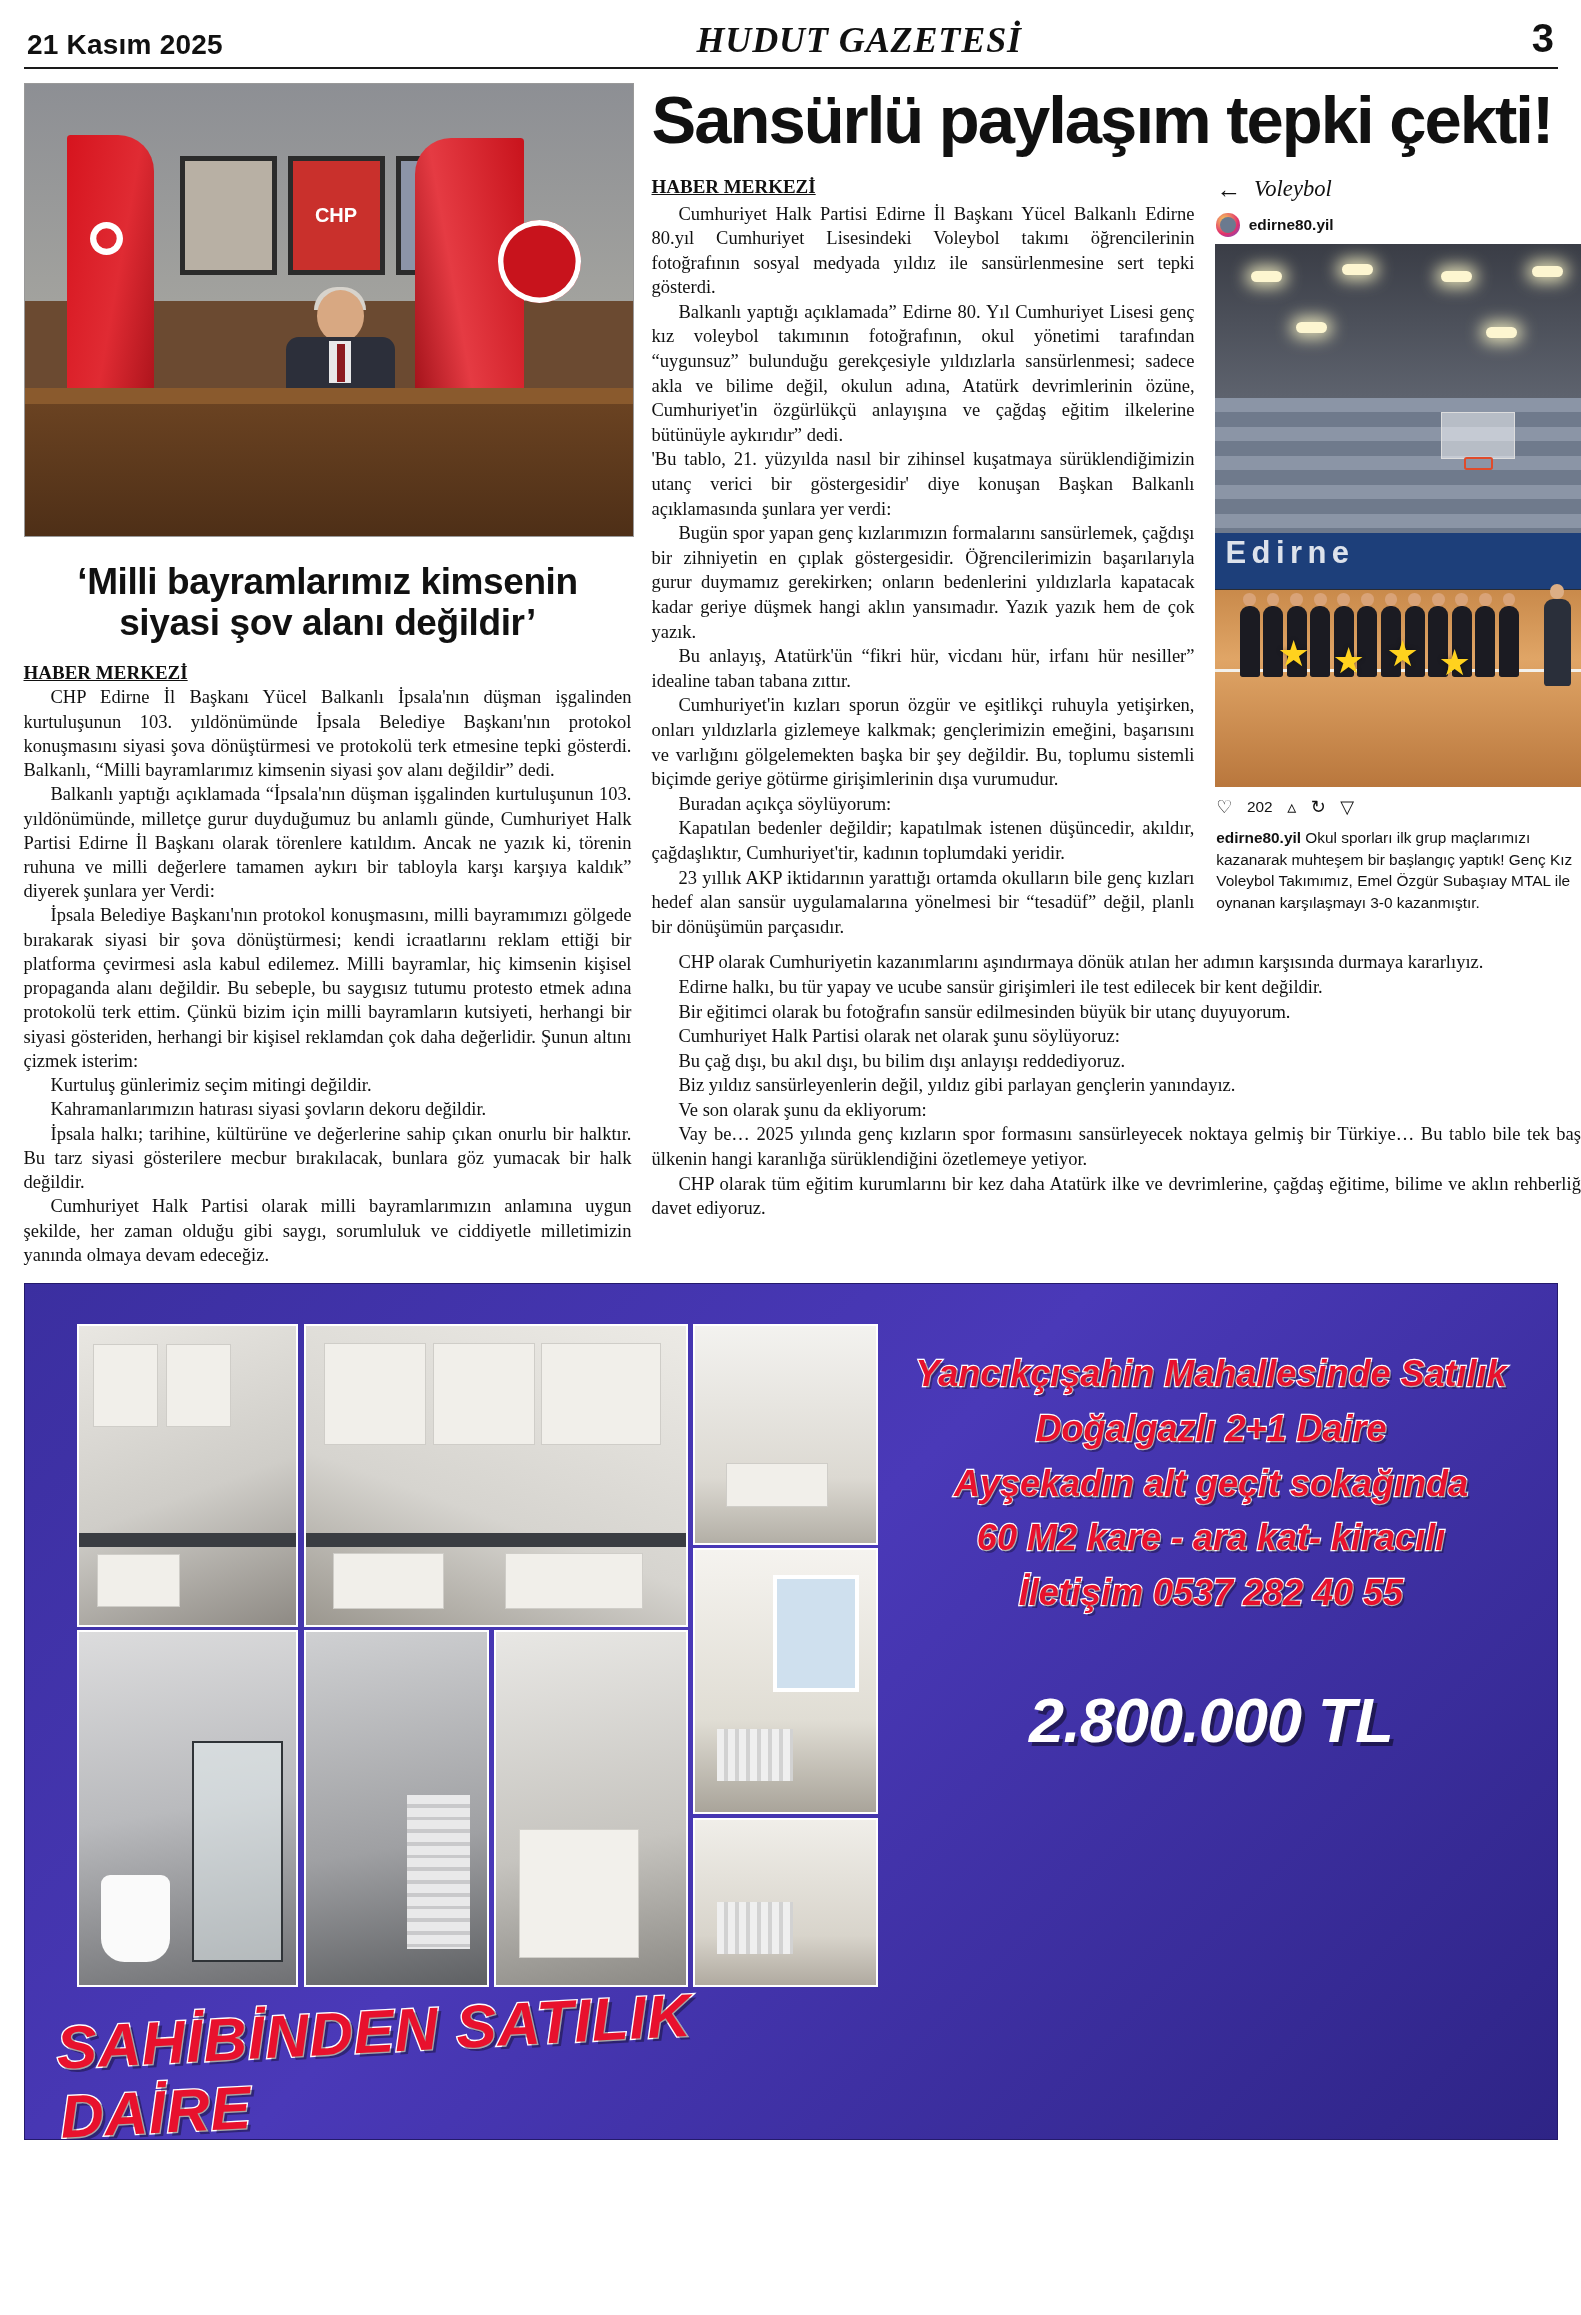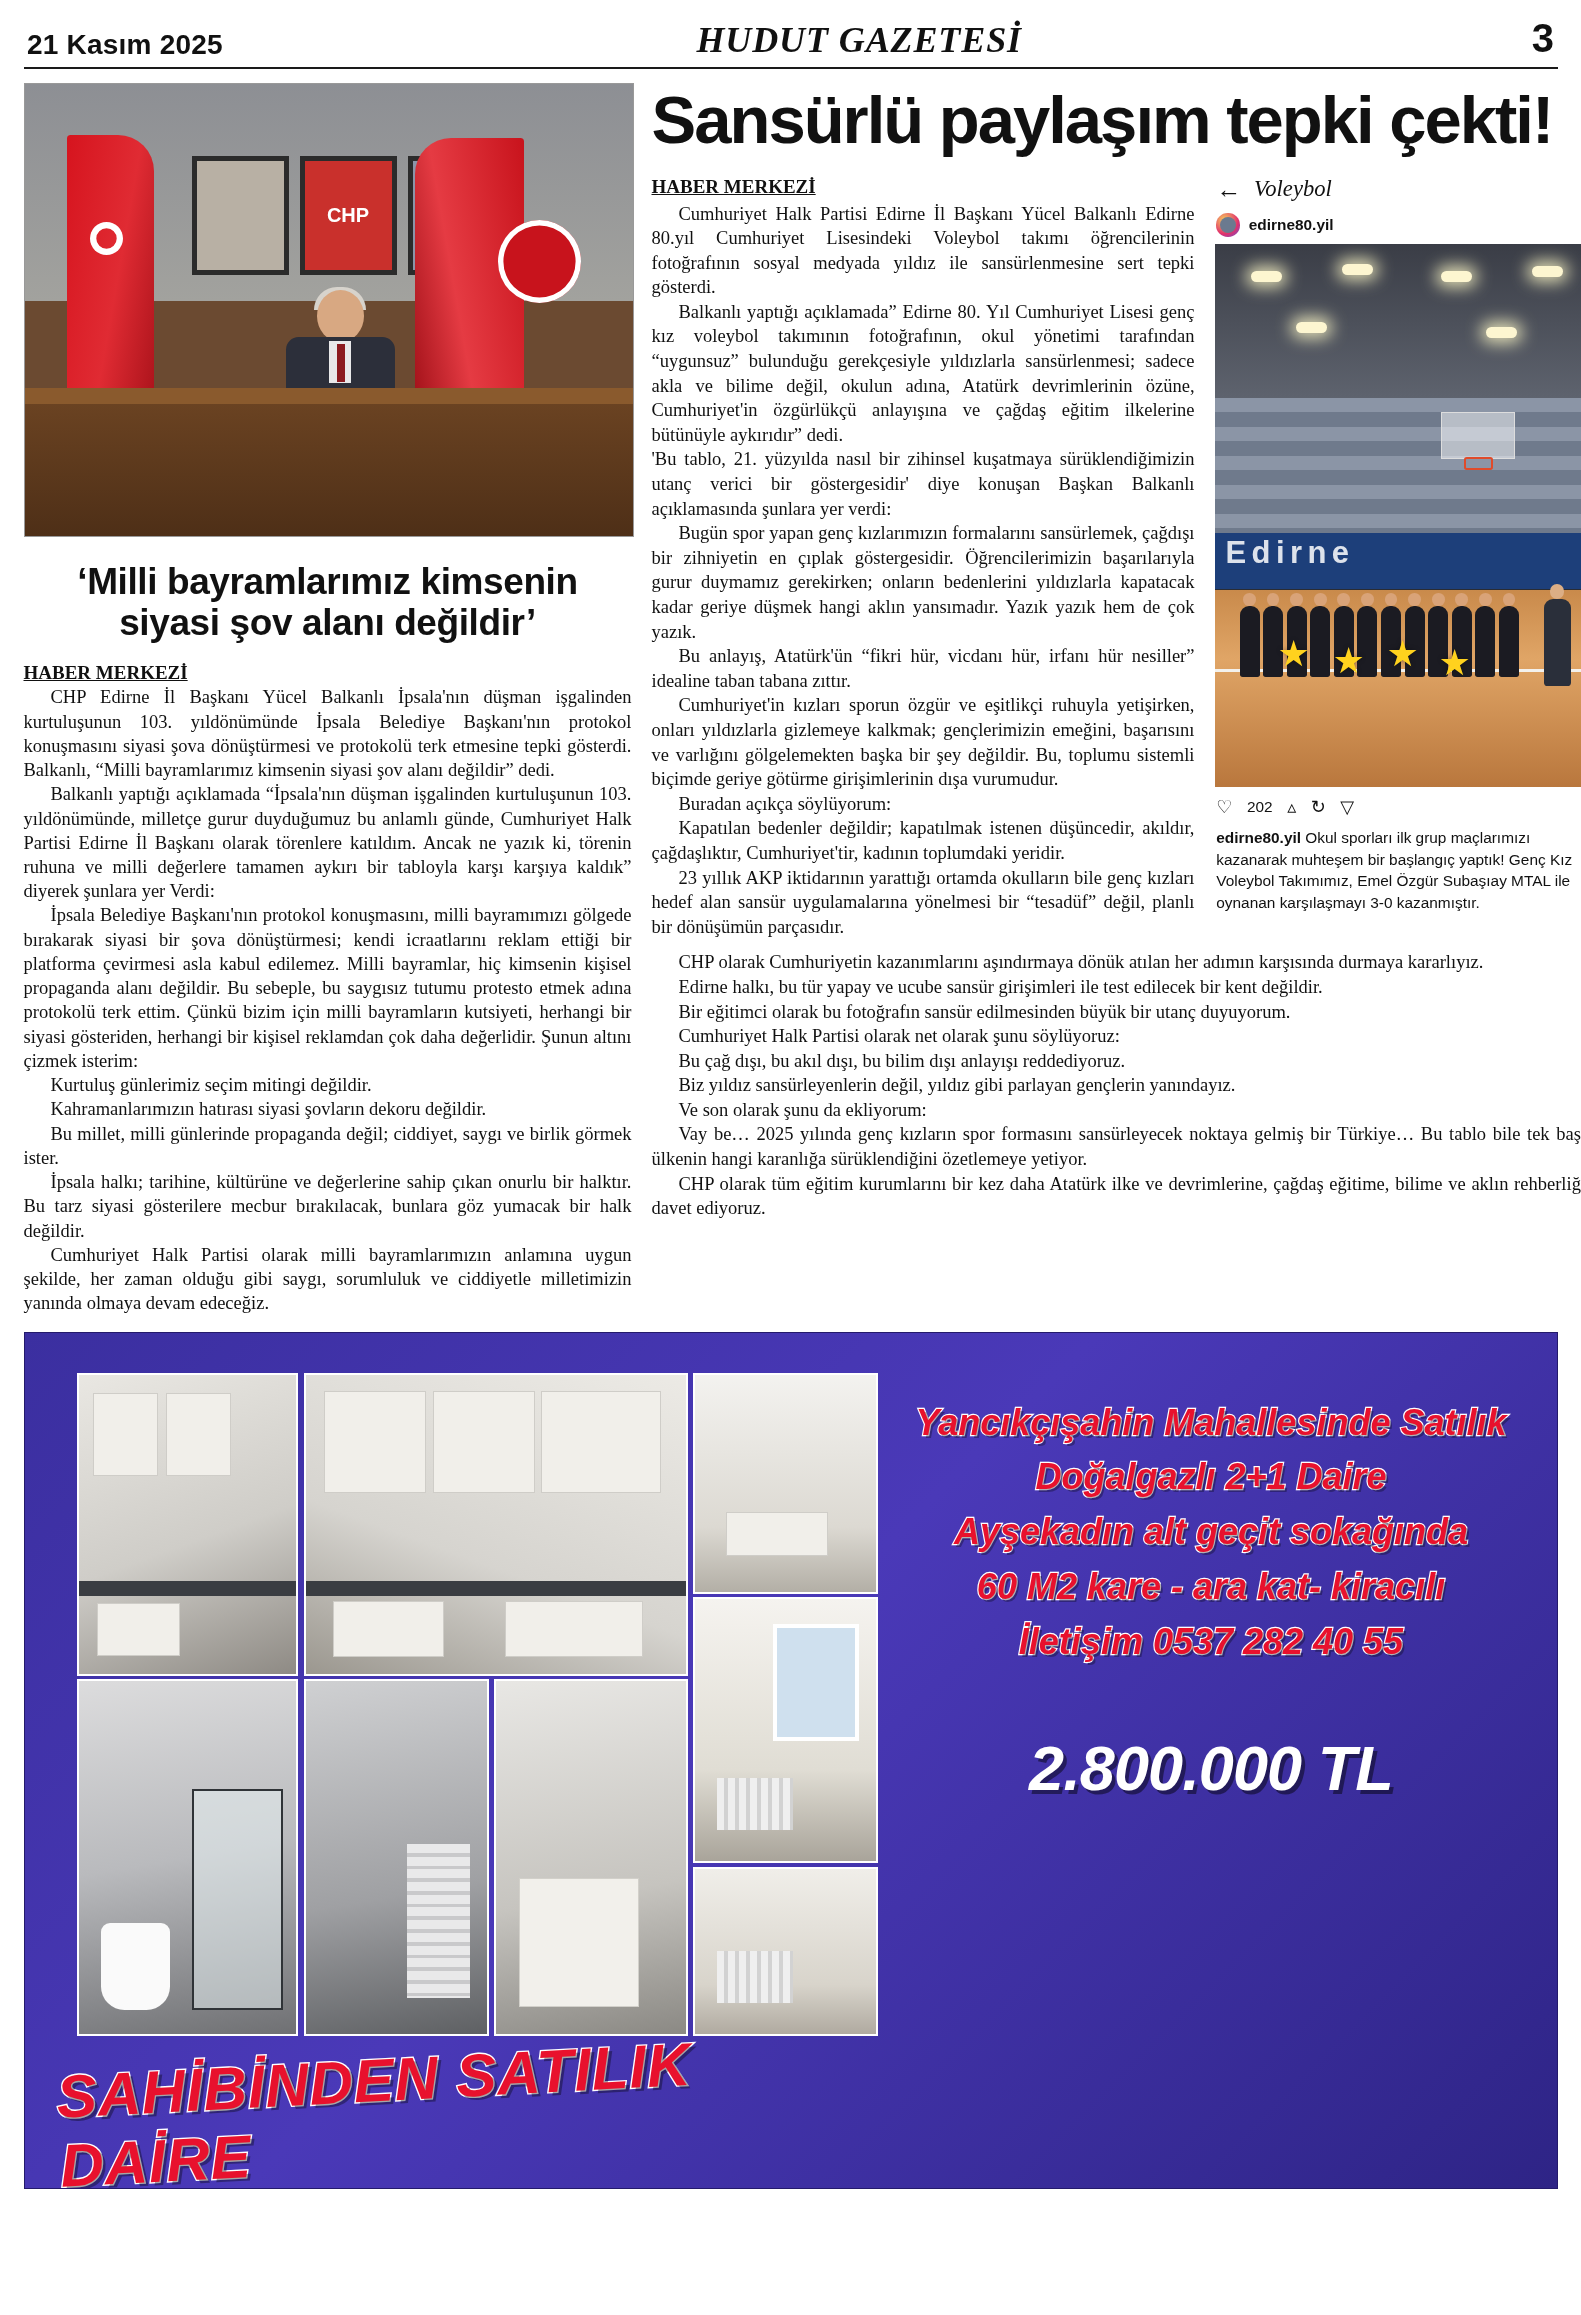--- a/index.html
+++ b/index.html
@@ -41,21 +41,21 @@
 
   
   .photo-main {
     width:608px; height:452px;
     border:0.9px solid #999;
     position:relative; overflow:hidden;
     background:#6b6f78;
   }
   .pm-wall { position:absolute; inset:0;
     background:linear-gradient(180deg,#8d8f94 0%, #a2a29e 48%, #6b4a31 48%, #6b4a31 100%); }
-  .pm-frames { position:absolute; left:167px; top:72px; display:flex; gap:11px; }
+  .pm-frames { position:absolute; left:155px; top:72px; display:flex; gap:11px; }
   .pm-frame { width:87px; height:109px; border:5.4px solid #2b2b2b; background:#b8b0a4; }
   .pm-frame.mid { background:#c9302c; display:flex;align-items:center;justify-content:center;
       color:#fff; font-family:"Liberation Sans",sans-serif; font-weight:bold; font-size:20px;}
   .pm-frame.r { background:#8c94a8; }
   .pm-flag-tr { position:absolute; left:42px; top:51px; width:87px; height:289px;
      background:linear-gradient(100deg,#d6141e 0%,#e02b33 55%,#a8121a 100%); border-radius:3.6px 36px 0 0;}
   .pm-flag-tr:after{ content:""; position:absolute; left:23.5px; top:87px; width:33px;height:33px;
      border-radius:50%; box-shadow:0 0 0 6.3px #fff inset; }
   .pm-flag-chp { position:absolute; right:109px; top:54px; width:109px; height:289px;
      background:linear-gradient(260deg,#c8131c 0%,#e53b43 60%,#9e0f17 100%); border-radius:36px 3.6px 0 0; }
@@ -252,21 +252,20 @@
       <div class="headline-left">‘Milli bayramlarımız kimsenin siyasi şov alanı değildir’</div>
 
       <div class="byline">HABER MERKEZİ</div>
 
       <div class="body-col">
         <p>CHP Edirne İl Başkanı Yücel Balkanlı İpsala'nın düşman işgalinden kurtuluşunun 103. yıldönümünde İpsala Belediye Başkanı'nın protokol konuşmasını siyasi şova dönüştürmesi ve protokolü terk etmesine tepki gösterdi. Balkanlı, “Milli bayramlarımız kimsenin siyasi şov alanı değildir” dedi.</p>
         <p>Balkanlı yaptığı açıklamada “İpsala'nın düşman işgalinden kurtuluşunun 103. yıldönümünde, milletçe gurur duyduğumuz bu anlamlı günde, Cumhuriyet Halk Partisi Edirne İl Başkanı olarak törenlere katıldım. Ancak ne yazık ki, törenin ruhuna ve milli değerlere tamamen aykırı bir tabloyla karşı karşıya kaldık” diyerek şunlara yer Verdi:</p>
         <p>İpsala Belediye Başkanı'nın protokol konuşmasını, milli bayramımızı gölgede bırakarak siyasi bir şova dönüştürmesi; kendi icraatlarını reklam ettiği bir platforma çevirmesi asla kabul edilemez. Milli bayramlar, hiç kimsenin kişisel propaganda alanı değildir. Bu sebeple, bu saygısız tutumu protesto etmek adına protokolü terk ettim. Çünkü bizim için milli bayramların kutsiyeti, herhangi bir siyasi gösteriden, herhangi bir kişisel reklamdan çok daha değerlidir. Şunun altını çizmek isterim:</p>
         <p>Kurtuluş günlerimiz seçim mitingi değildir.</p>
         <p>Kahramanlarımızın hatırası siyasi şovların dekoru değildir.</p>
-        <p>Bu millet, milli günlerinde propaganda değil; ciddiyet, saygı ve birlik görmek ister.</p>
         <p>İpsala halkı; tarihine, kültürüne ve değerlerine sahip çıkan onurlu bir halktır. Bu tarz siyasi gösterilere mecbur bırakılacak, bunlara göz yumacak bir halk değildir.</p>
         <p>Cumhuriyet Halk Partisi olarak milli bayramlarımızın anlamına uygun şekilde, her zaman olduğu gibi saygı, sorumluluk ve ciddiyetle milletimizin yanında olmaya devam edeceğiz.</p>
       </div>
     </div>
 
     <div class="col-right">
 
       <div class="headline-right">Sansürlü paylaşım tepki çekti!</div>
 
       <div class="right-grid">

